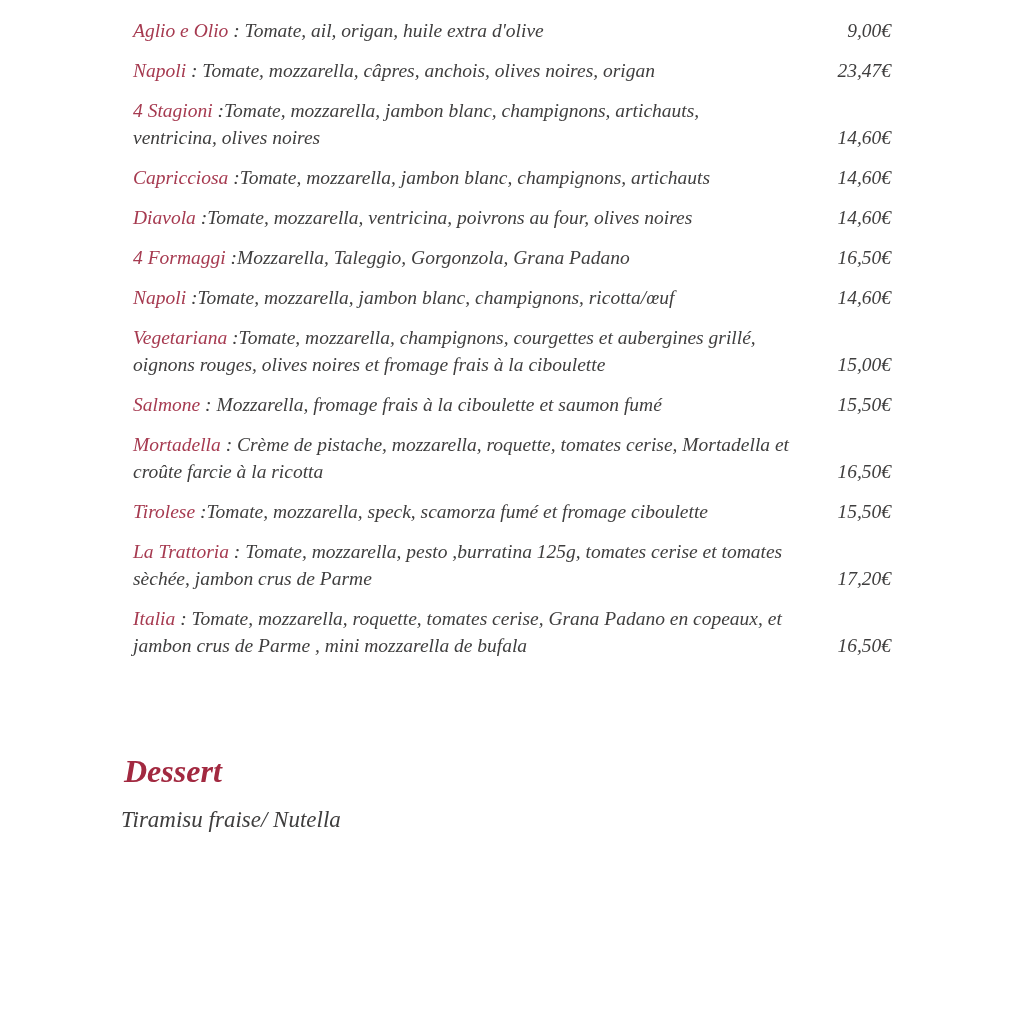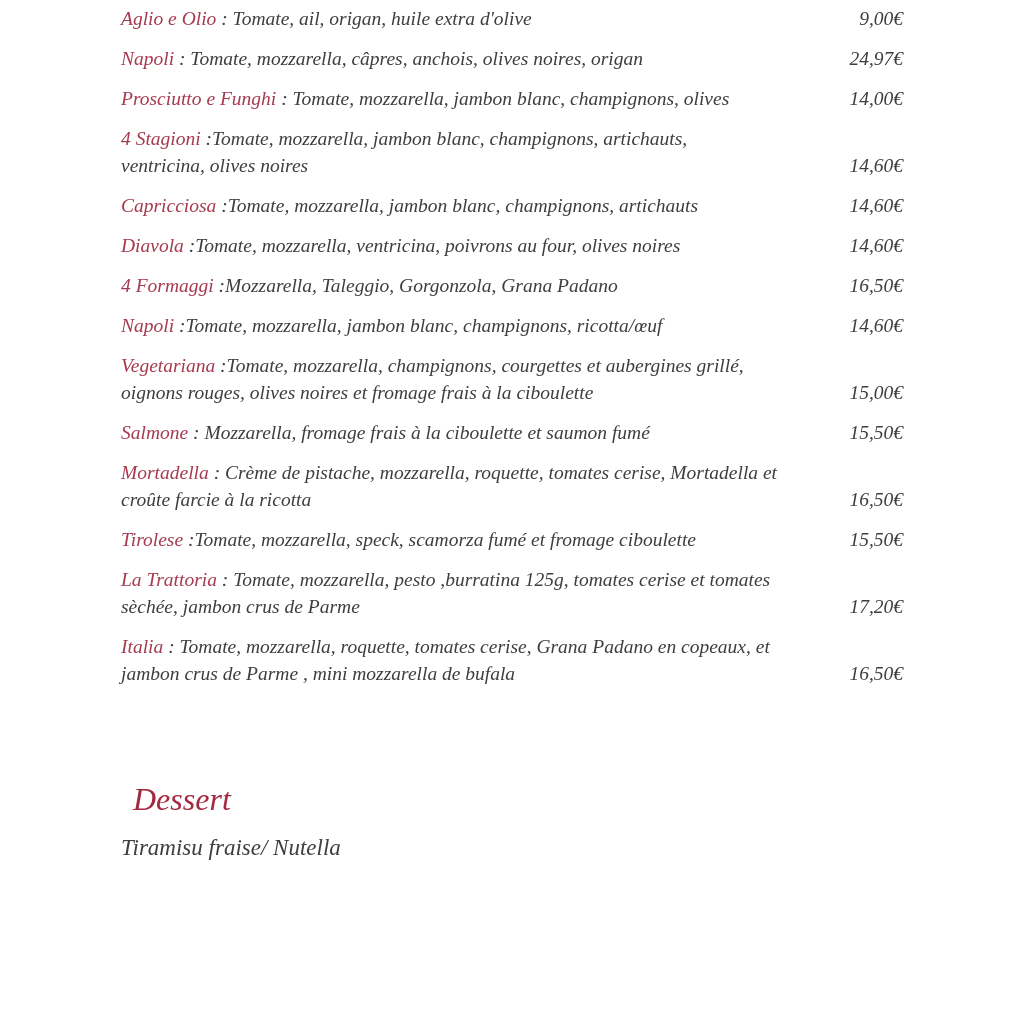--- a/index.html
+++ b/index.html
@@ -24,47 +24,47 @@
   }
   
   .pizza-row {
     position: relative;
     margin-bottom: 13px;
     font-size: 19.5px;
     line-height: 27px;
     color: var(--body-color, #3f3e3e);
   }
   .pizza-row .row-text {
-    margin: 0;
+    margin: 12px;
     padding-right: 70px; 
   }
   .item-name {
     color: var(--name-color, #a63a50);
   }
   .item-desc {
     white-space: pre-line; 
     color: var(--body-color, #3f3e3e);
   }
   .item-price {
     position: absolute;
-    right: 0; bottom: 0;
+    right: 12px; bottom: 0;
     line-height: 27px;
     color: var(--body-color, #3f3e3e);
     white-space: nowrap;
   }
   
   .dessert-section {
     margin-top: 92px;
   }
   .dessert-heading {
     font-size: 32px;
     line-height: 40px;
     color: var(--heading-color, #a22940);
-    margin: 0 0 14px 12px;
-    font-weight: normal;
+    margin: 0 0 14px 3px;
+    font-weight: bold;
   }
   .dessert-row {
     font-size: 23px;
     line-height: 30px;
     margin-bottom: 14px;
     color: var(--body-color, #3f3e3e);
     display: flex;
     flex-direction: column;
   }
   .dessert-name {
@@ -83,27 +83,23 @@
   <div class="menu-body">
     <div>
   <div class="pizza-row">
     <p class="row-text"><span class="item-name">Aglio e Olio</span> <span class="item-desc">: Tomate, ail, origan, huile extra d'olive</span></p>
     <span class="item-price">9,00€</span>
   </div>
 
 
   <div class="pizza-row">
     <p class="row-text"><span class="item-name">Napoli</span> <span class="item-desc">: Tomate, mozzarella, câpres, anchois, olives noires, origan</span></p>
-    <span class="item-price">24,97€</span>
+    <span class="item-price">23,47€</span>
   </div>
 
-  <div class="pizza-row">
-    <p class="row-text"><span class="item-name">Prosciutto e Funghi</span> <span class="item-desc">: Tomate, mozzarella, jambon blanc, champignons, olives</span></p>
-    <span class="item-price">14,00€</span>
-  </div>
 
   <div class="pizza-row">
     <p class="row-text"><span class="item-name">4 Stagioni</span> <span class="item-desc">:Tomate, mozzarella, jambon blanc, champignons, artichauts,
 ventricina, olives noires</span></p>
     <span class="item-price">14,60€</span>
   </div>
 
   <div class="pizza-row">
     <p class="row-text"><span class="item-name">Capricciosa</span> <span class="item-desc">:Tomate, mozzarella, jambon blanc, champignons, artichauts</span></p>
     <span class="item-price">14,60€</span>

